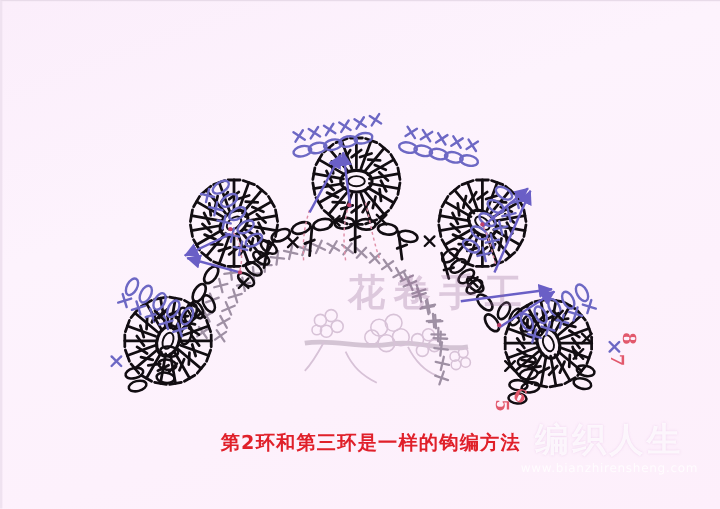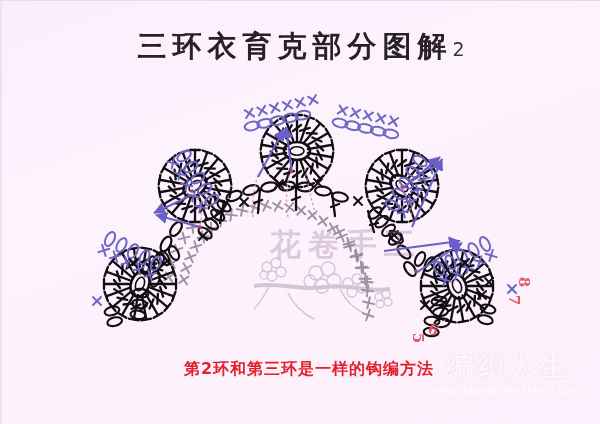--- a/index.html
+++ b/index.html
@@ -58,20 +58,21 @@
     position:absolute;
     left:268px;top:228px;
     color:rgba(150,105,150,.30);
     pointer-events:none;
     user-select:none;
   }
   .wm-center .cn{
     font-size:31px;font-weight:700;letter-spacing:7px;
     line-height:1;
     white-space:nowrap;
+    margin-left:20px;
   }
   .wm-center .en{
     font-size:14px;font-style:italic;letter-spacing:.5px;
     margin-top:5px;margin-left:24px;
     color:rgba(150,110,150,.33);
     white-space:nowrap;
   }
   .wm-br{
     position:absolute;
     left:432px;top:352px;
@@ -763,23 +764,20 @@
       <line x1="414" y1="272" x2="460" y2="242" marker-end="url(#arrowhead)"></line>
       <line x1="382" y1="250" x2="458" y2="240" marker-end="url(#arrowhead)"></line>
       <circle cx="190" cy="190" r="1.8" fill="#c0406a" stroke="none"></circle>
       <circle cx="198" cy="226" r="1.8" fill="#c0406a" stroke="none"></circle>
       <circle cx="289" cy="170" r="1.8" fill="#c0406a" stroke="none"></circle>
       <circle cx="400" cy="186" r="1.8" fill="#c0406a" stroke="none"></circle>
       <circle cx="414" cy="270" r="1.8" fill="#c0406a" stroke="none"></circle>
     </g>
   </svg>
 
-  <div class="title">
-    <span>三环衣育克部分图解</span><span class="suffix">2</span>
-  </div>
 
   <div class="caption">第2环和第三环是一样的钩编方法</div>
 
   <div class="step-num" style="left:517px;top:272px;transform:rotate(90deg);">8</div>
   <div class="step-num" style="left:507px;top:290px;transform:rotate(90deg);">7</div>
   <div class="step-num" style="left:426px;top:320px;transform:rotate(25deg);">6</div>
   <div class="step-num" style="left:411px;top:328px;transform:rotate(90deg);">5</div>
 
   <div class="wm-center">
     <div class="cn">花卷手工</div>

